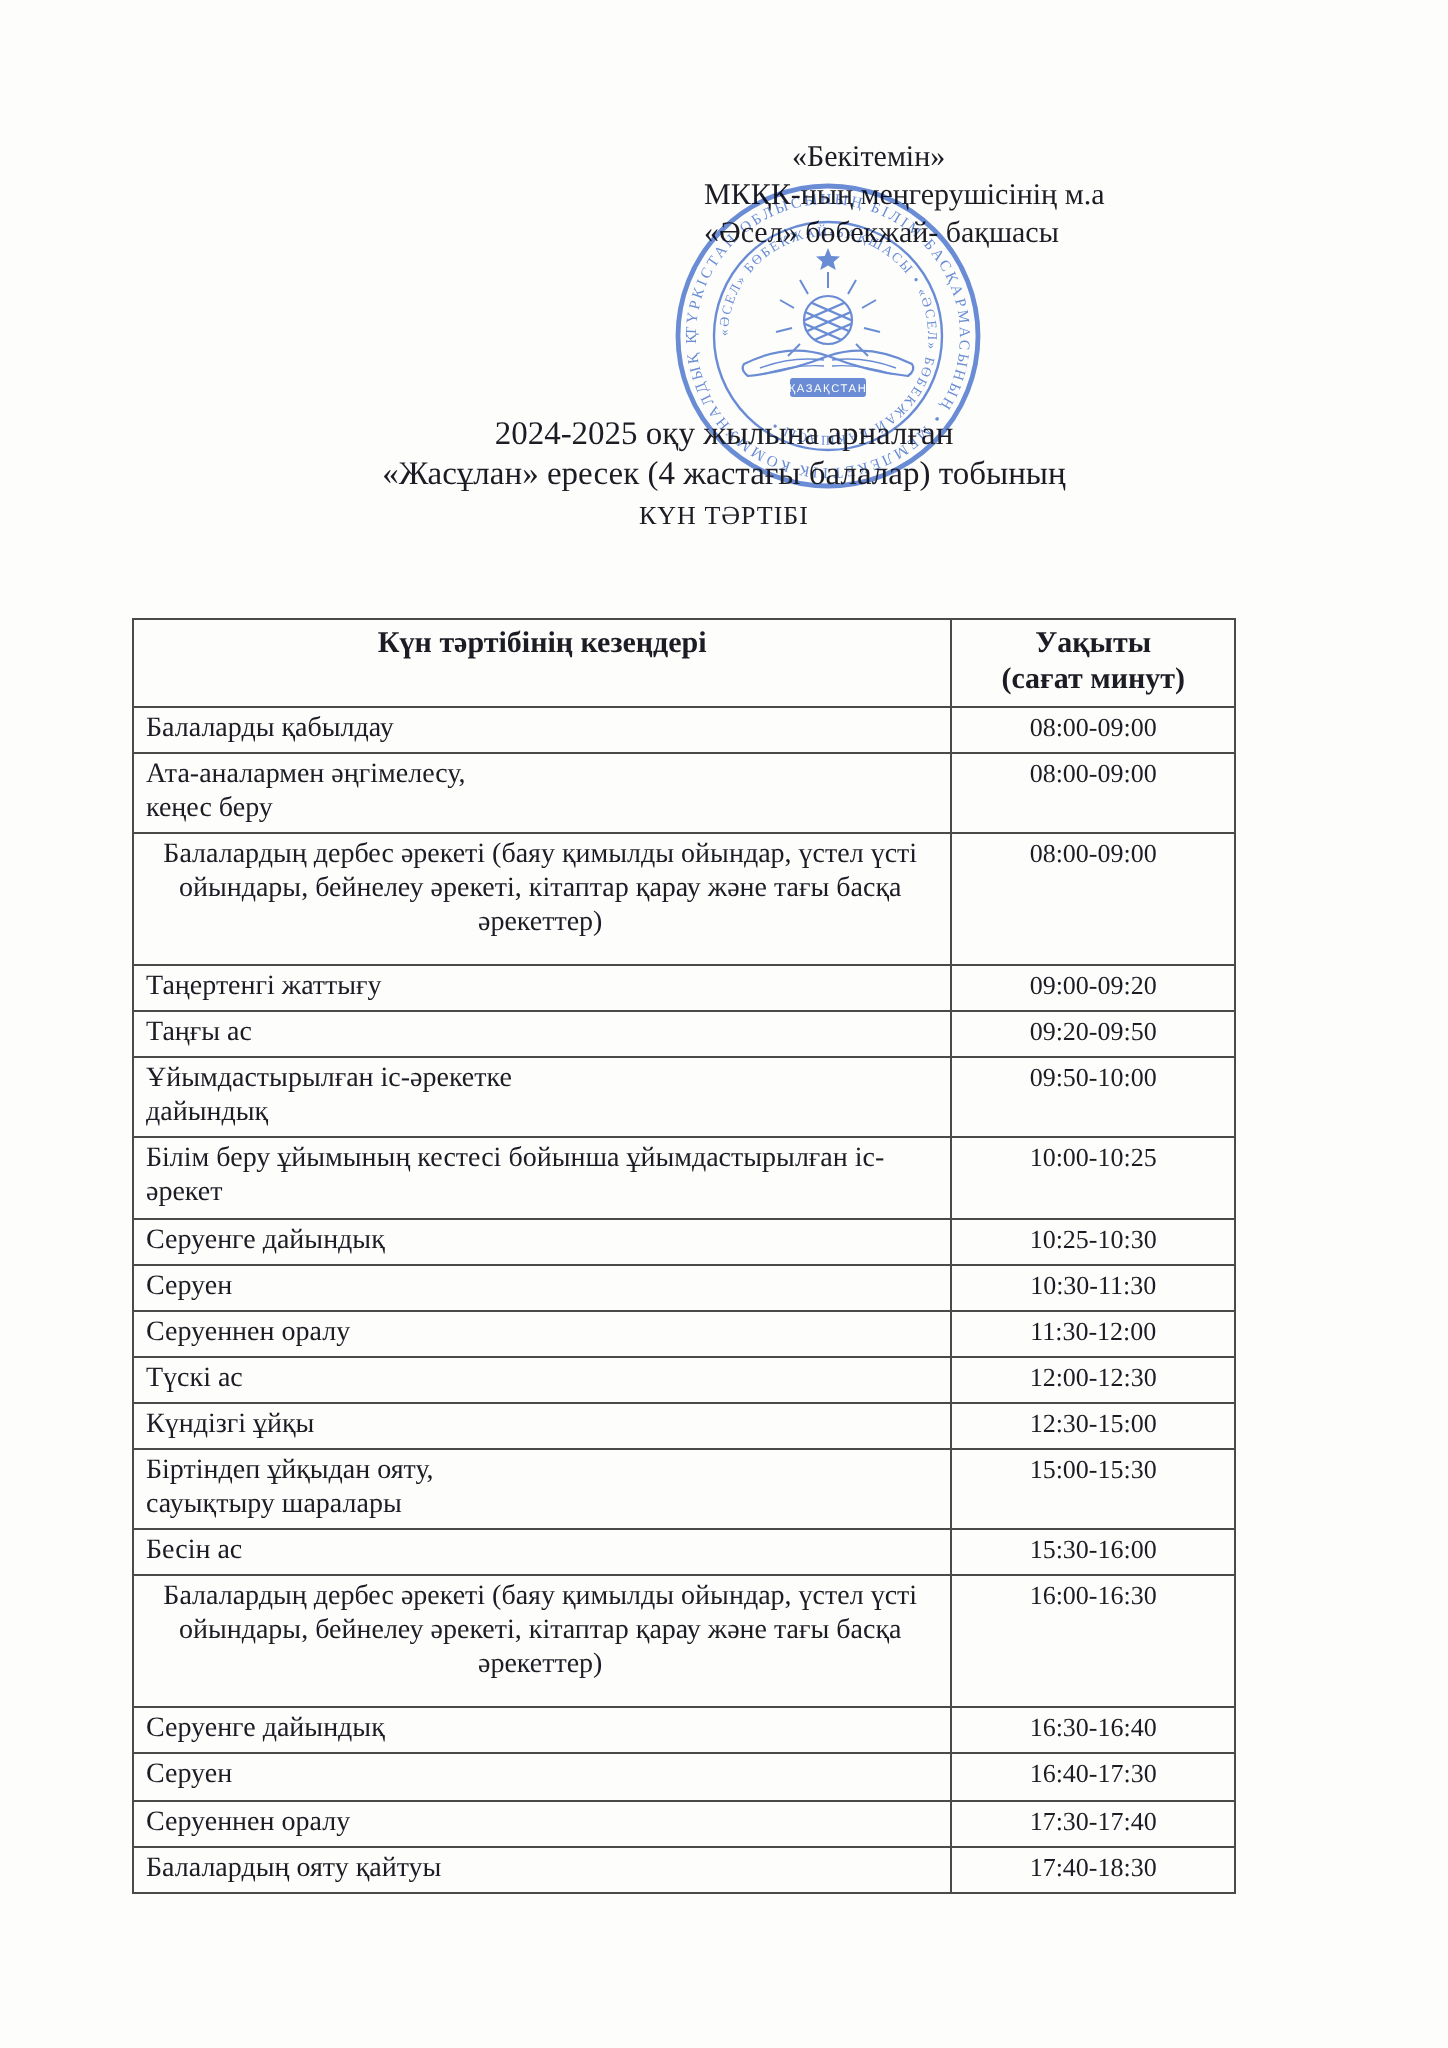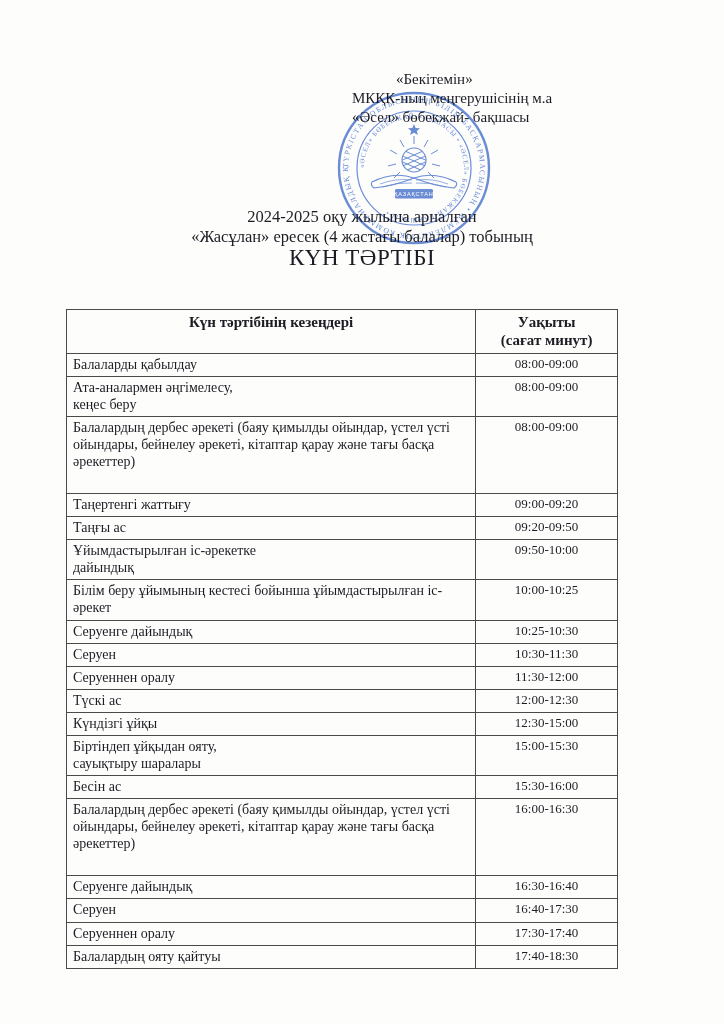--- a/index.html
+++ b/index.html
@@ -26,35 +26,35 @@
   .stamp {
     position:absolute; left:334px; top:88px; width:160px; height:160px;
     opacity:.82; mix-blend-mode:multiply; pointer-events:none;
   }
   .stamp svg { width:100%; height:100%; }
   
   .titleblock {
     position:absolute; left:0; top:207px; width:724px;
     text-align:center; font-weight:normal; font-size:16.5px; line-height:20px;
   }
-  .titleblock .t3 { font-size:23px; letter-spacing:.5px; margin-top:1px; }
+  .titleblock .t3 { font-size:13px; letter-spacing:.5px; margin-top:1px; }
   
   table.schedule {
     position:absolute; left:66px; top:309px; width:552px;
     border-collapse:collapse; font-size:14px; line-height:1.22;
   }
   table.schedule th, table.schedule td {
     border:1px solid #4a4a4a; vertical-align:top;
   }
   table.schedule th { font-size:15px; padding:3px 4px; }
   th.col-activity { width:410px;margin-top:35px; }
   th.col-time { width:142px; }
   td.activity-cell { padding:2px 8px 3px 6px; white-space:pre-line; }
   td.time-cell { padding:2px 2px; text-align:center; font-size:13px; }
-  tbody tr:nth-child(3) td, tbody tr:nth-child(15) td { padding-bottom:23px; }
+  tbody tr:nth-child(3) td, tbody tr:nth-child(15) td { padding-bottom:12px;text-align:center; }
 </style>
 </head>
 <body>
 
 <div class="page">
 
   <div class="approval">
     <div class="a1">«Бекітемін»</div>
     <div>МКҚК-ның меңгерушісінің м.а</div>
     <div>«Әсел» бөбекжай- бақшасы</div>

